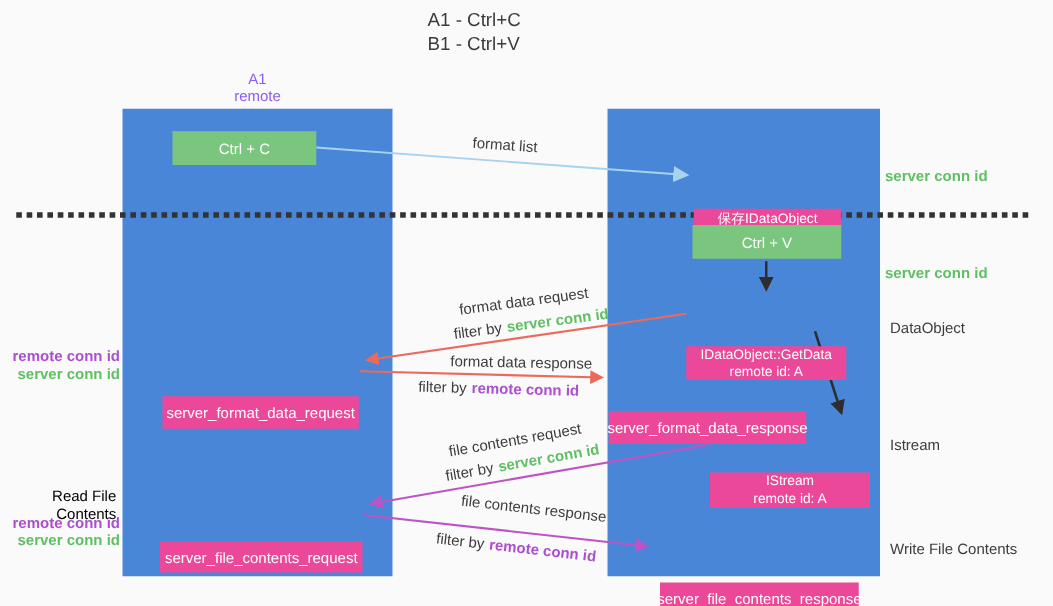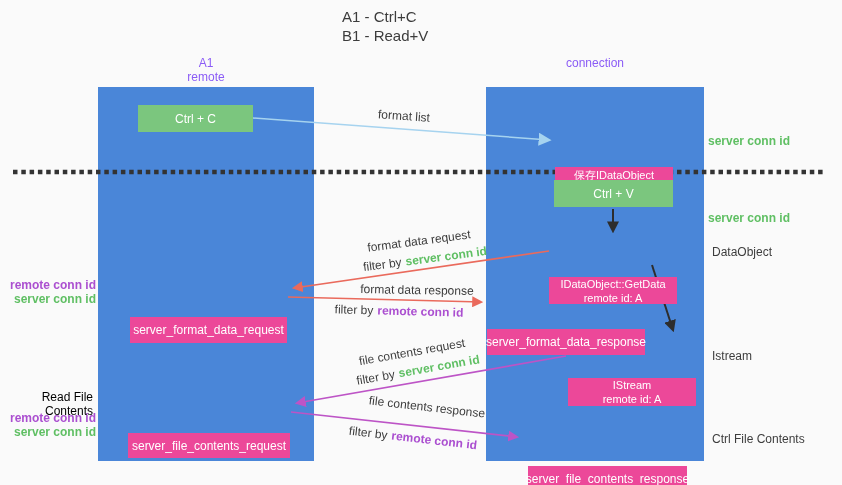--- a/index.html
+++ b/index.html
@@ -37,29 +37,28 @@
 
   svg.arrows { position:absolute; left:0; top:0; pointer-events:none; }
 </style>
 </head>
 <body>
 
 <div id="canvas">
 
   <div class="title">
     <div>A1 - Ctrl+C</div>
-    <div>B1 - Read+V</div>
+    <div>B1 - Ctrl+V</div>
   </div>
 
   <div class="lane-header a1">
     <div>A1</div>
     <div>remote</div>
   </div>
   <div class="lane-header b1">
-    <div>connection</div>
   </div>
 
   <div class="lane lane-a1"></div>
   <div class="lane lane-b1"></div>
 
   <svg class="arrows" width="842" height="485">
     <defs>
       <marker id="mk-blue" viewBox="0 0 10 10" refX="8" refY="5" markerWidth="13" markerHeight="13" orient="auto" markerUnits="userSpaceOnUse">
         <path d="M0,0 L10,5 L0,10 z" fill="#a6d3ef"></path>
       </marker>
@@ -147,23 +146,23 @@
     <span>filter by</span><span class="kw-green">server conn id</span>
   </div>
 
   <div class="elabel" style="left:427px; top:407px; transform:translate(-50%,-50%) rotate(6.5deg);">file contents response</div>
   <div class="elabel" style="left:413px; top:438px; transform:translate(-50%,-50%) rotate(6.5deg);">
     <span>filter by</span><span class="kw-purple">remote conn id</span>
   </div>
 
   <div class="side side-green" style="left:708px; top:134px;">server conn id</div>
   <div class="side side-green" style="left:708px; top:211px;">server conn id</div>
-  <div class="side" style="left:712px; top:245px;">DataObject</div>
+  <div class="side" style="left:712px; top:255px;">DataObject</div>
   <div class="side" style="left:712px; top:349px;">Istream</div>
-  <div class="side" style="left:712px; top:432px;">Ctrl File Contents</div>
+  <div class="side" style="left:712px; top:432px;">Write File Contents</div>
 
   <div class="left-group" style="top:278px;">
     <div class="side-purple">remote conn id</div>
     <div class="side-green">server conn id</div>
   </div>
 
   <div class="left-group" style="top:390px; font-weight:normal; width:93px;">Read File Contents</div>
 
   <div class="left-group" style="top:411px;">
     <div class="side-purple">remote conn id</div>

